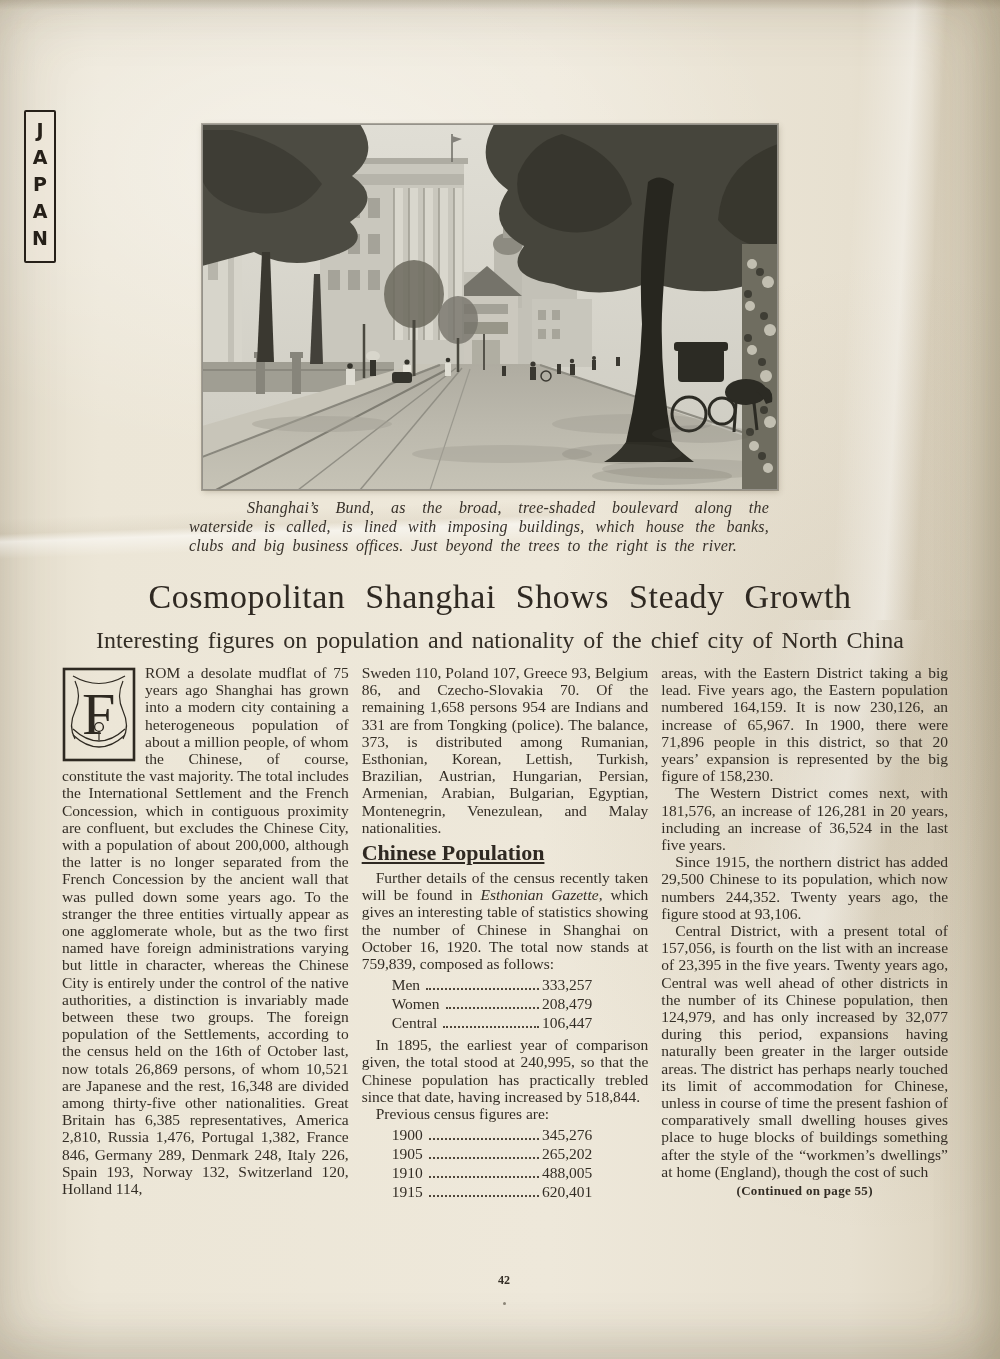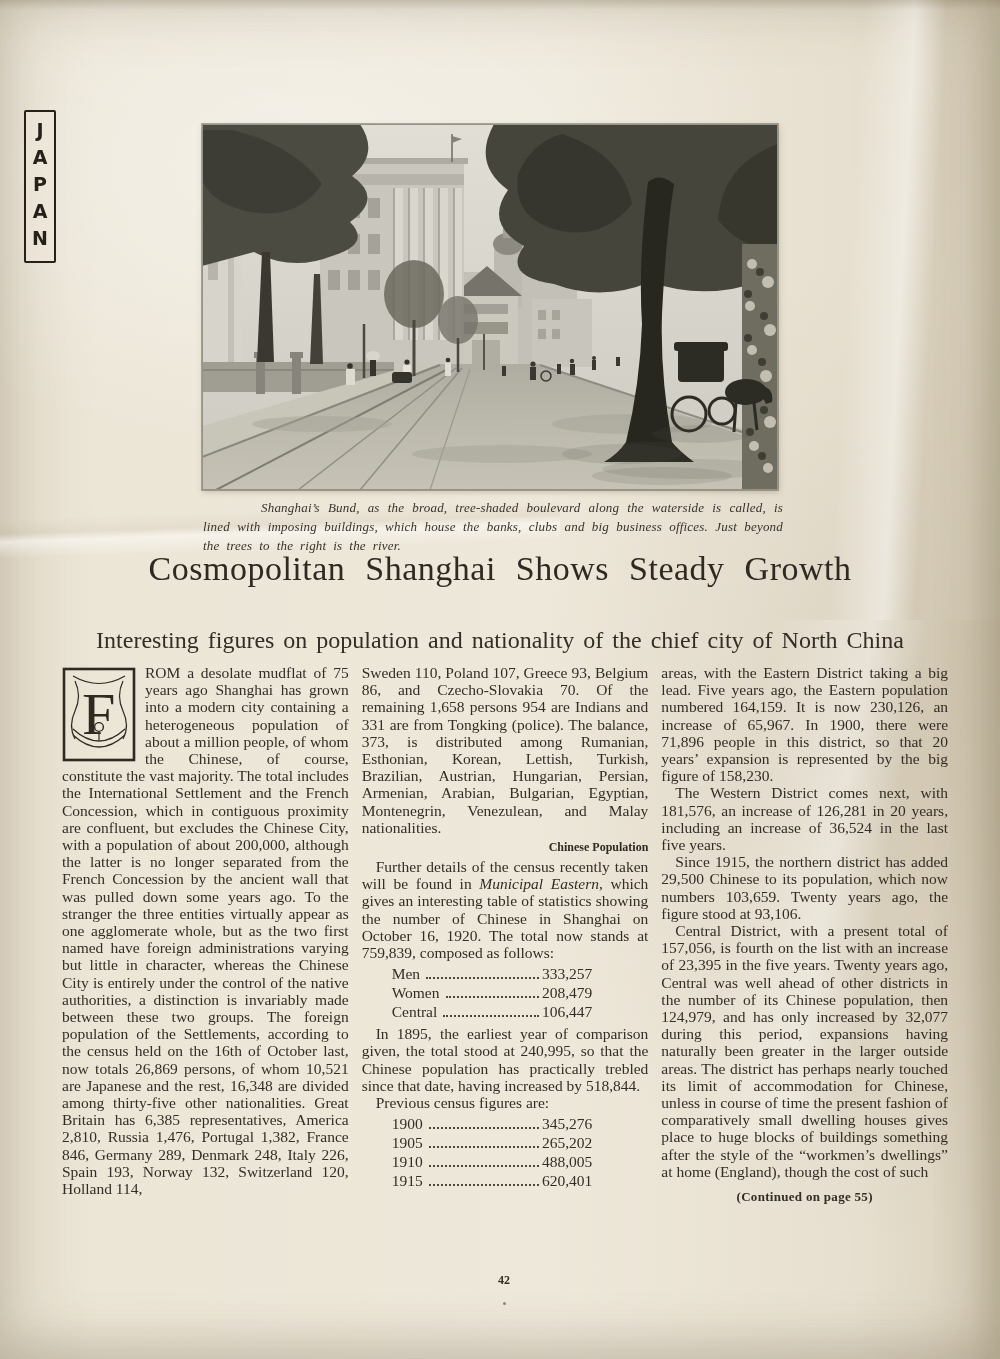--- a/index.html
+++ b/index.html
@@ -36,64 +36,64 @@
     font-size:19px;letter-spacing:5px;color:#262019;
     background:rgba(238,232,219,.55);
   }
 
   
   .photo{position:absolute;left:202px;top:124px;width:576px;height:366px;
     box-shadow:0 0 0 1px rgba(90,86,76,.45), 1px 2px 6px rgba(80,66,40,.25);}
   .photo svg{display:block;width:100%;height:100%;}
 
   .caption{
-    position:absolute;left:203px;top:498px;width:580px;
-    font-style:italic;font-size:13px;line-height:19px;
+    position:absolute;left:189px;top:498px;width:580px;
+    font-style:italic;font-size:16px;line-height:19px;
     text-align:justify;text-indent:58px;
     word-spacing:3.5px;letter-spacing:.2px;color:#37312a;margin:0;
   }
 
   .title{
-    position:absolute;left:0;top:550px;width:100%;margin:0;
+    position:absolute;left:0;top:578px;width:100%;margin:0;
     text-align:center;font-weight:400;
     font-size:34px;letter-spacing:.5px;word-spacing:11px;color:#2f2922;
   }
   .subtitle{
     position:absolute;left:0;top:627px;width:100%;margin:0;
     text-align:center;font-weight:400;
     font-size:24px;word-spacing:3px;color:#332d25;
   }
 
   .cols{
     position:absolute;left:62px;top:664px;width:886px;
     display:flex;gap:13px;
   }
   .col{flex:1;min-width:0;}
   .col p{margin:0;font-size:15.5px;line-height:17.2px;text-align:justify;color:#332d25;}
   .col p.ind{text-indent:14px;}
   .sect{
-    margin:4px 0 3px;text-align:right;
-    font-size:12px;font-weight:bold;color:#2f2922;
+    margin:4px 0 3px;text-align:left;
+    font-size:22px;font-weight:bold;color:#2f2922;text-decoration:underline;
   }
   
   .dropbox{float:left;width:74px;height:95px;margin:3px 9px 2px 0;}
   .dropbox svg{display:block;width:100%;height:100%;}
 
   
   .stats{margin:3px 56px 4px 30px;}
   .srow{display:flex;align-items:baseline;font-size:15.5px;line-height:19px;}
   .leader{flex:1;align-self:flex-end;border-bottom:2px dotted #4e463a;margin:0 3px 4px 6px;}
   .pagenum{
     position:absolute;left:4px;top:1273px;width:1000px;
     text-align:center;font-weight:bold;font-size:12px;color:#332d25;
   }
   .pagenum::after{content:"";display:block;width:3px;height:3px;border-radius:50%;
     background:rgba(60,52,40,.55);margin:14px auto 0;}
   .continued{
-    margin-top:9px;text-align:center;
+    margin-top:3px;text-align:center;
     font-weight:bold;font-size:13px;letter-spacing:.3px;color:#332d25;
   }
 </style>
 </head>
 <body>
 
 <div class="page">
 
   <div class="crease c1"></div>
   <div class="crease c2"></div>
@@ -319,21 +319,21 @@
             <circle cx="37" cy="60" r="4.4" fill="none" stroke="#2e2921" stroke-width="1.4"></circle>
             <text x="20" y="67" font-family="Liberation Serif, serif" font-size="60" fill="#2e2921">F</text>
           </svg>
         </span><span>ROM a desolate mudflat of 75 years ago Shanghai has grown into a modern city containing a heterogeneous population of about a million people, of whom the Chinese, of course, constitute the vast majority. The total includes the International Settlement and the French Concession, which in contiguous proximity are confluent, but excludes the Chinese City, with a population of about 200,000, although the latter is no longer separated from the French Concession by the ancient wall that was pulled down some years ago. To the stranger the three entities virtually appear as one agglomerate whole, but as the two first named have foreign administrations varying but little in character, whereas the Chinese City is entirely under the control of the native authorities, a distinction is invariably made between these two groups.  The foreign population of the Settlements, according to the census held on the 16th of October last, now totals 26,869 persons, of whom 10,521 are Japanese and the rest, 16,348 are divided among thirty-five other nationalities.  Great Britain has 6,385 representatives, America 2,810, Russia 1,476, Portugal 1,382, France 846, Germany 289, Denmark 248, Italy 226, Spain 193, Norway 132, Switzerland 120, Holland 114,</span>
       </p>
     </div>
 
     <div class="col">
       <p>Sweden 110, Poland 107, Greece 93, Belgium 86, and Czecho-Slovakia 70. Of the remaining 1,658 persons 954 are Indians and 331 are from Tongking (police).  The balance, 373, is distributed among Rumanian, Esthonian, Korean, Lettish, Turkish, Brazilian, Austrian, Hungarian, Persian, Armenian, Arabian, Bulgarian, Egyptian, Montenegrin, Venezulean, and Malay nationalities.</p>
       <div class="sect">Chinese Population</div>
-      <p class="ind"><span>Further details of the census recently taken will be found in </span><i>Municipal Eastern</i><span>, which gives an interesting table of statistics showing the number of Chinese in Shanghai on October 16, 1920.  The total now stands at 759,839, composed as follows:</span></p>
+      <p class="ind"><span>Further details of the census recently taken will be found in </span><i>Esthonian Gazette</i><span>, which gives an interesting table of statistics showing the number of Chinese in Shanghai on October 16, 1920.  The total now stands at 759,839, composed as follows:</span></p>
       <div class="stats">
         <div class="srow">
           <span>Men</span>
           <span class="leader"></span>
           <span>333,257</span>
         </div>
         <div class="srow">
           <span>Women</span>
           <span class="leader"></span>
           <span>208,479</span>
@@ -366,21 +366,21 @@
           <span>1915</span>
           <span class="leader"></span>
           <span>620,401</span>
         </div>
       </div>
     </div>
 
     <div class="col">
       <p>areas, with the Eastern District taking a big lead.  Five years ago, the Eastern population numbered 164,159.  It is now 230,126, an increase of 65,967. In 1900, there were 71,896 people in this district, so that 20 years’ expansion is represented by the big figure of 158,230.</p>
       <p class="ind">The Western District comes next, with 181,576, an increase of 126,281 in 20 years, including an increase of 36,524 in the last five years.</p>
-      <p class="ind">Since 1915, the northern district has added 29,500 Chinese to its population, which now numbers 103,659. Twenty years ago, the figure stood at 93,106.</p>
+      <p class="ind">Since 1915, the northern district has added 29,500 Chinese to its population, which now numbers 244,352. Twenty years ago, the figure stood at 93,106.</p>
       <p class="ind">Central District, with a present total of 157,056, is fourth on the list with an increase of 23,395 in the five years.  Twenty years ago, Central was well ahead of other districts in the number of its Chinese population, then 124,979, and has only increased by 32,077 during this period, expansions having naturally been greater in the larger outside areas.  The district has perhaps nearly touched its limit of accommodation for Chinese, unless in course of time the present fashion of comparatively small dwelling houses gives place to huge blocks of buildings something after the style of the “workmen’s dwellings” at home (England), though the cost of such</p>
       <div class="continued">(Continued on page 55)</div>
     </div>
 
   </div>
 
   <div class="pagenum">42</div>
 
 </div>
 

